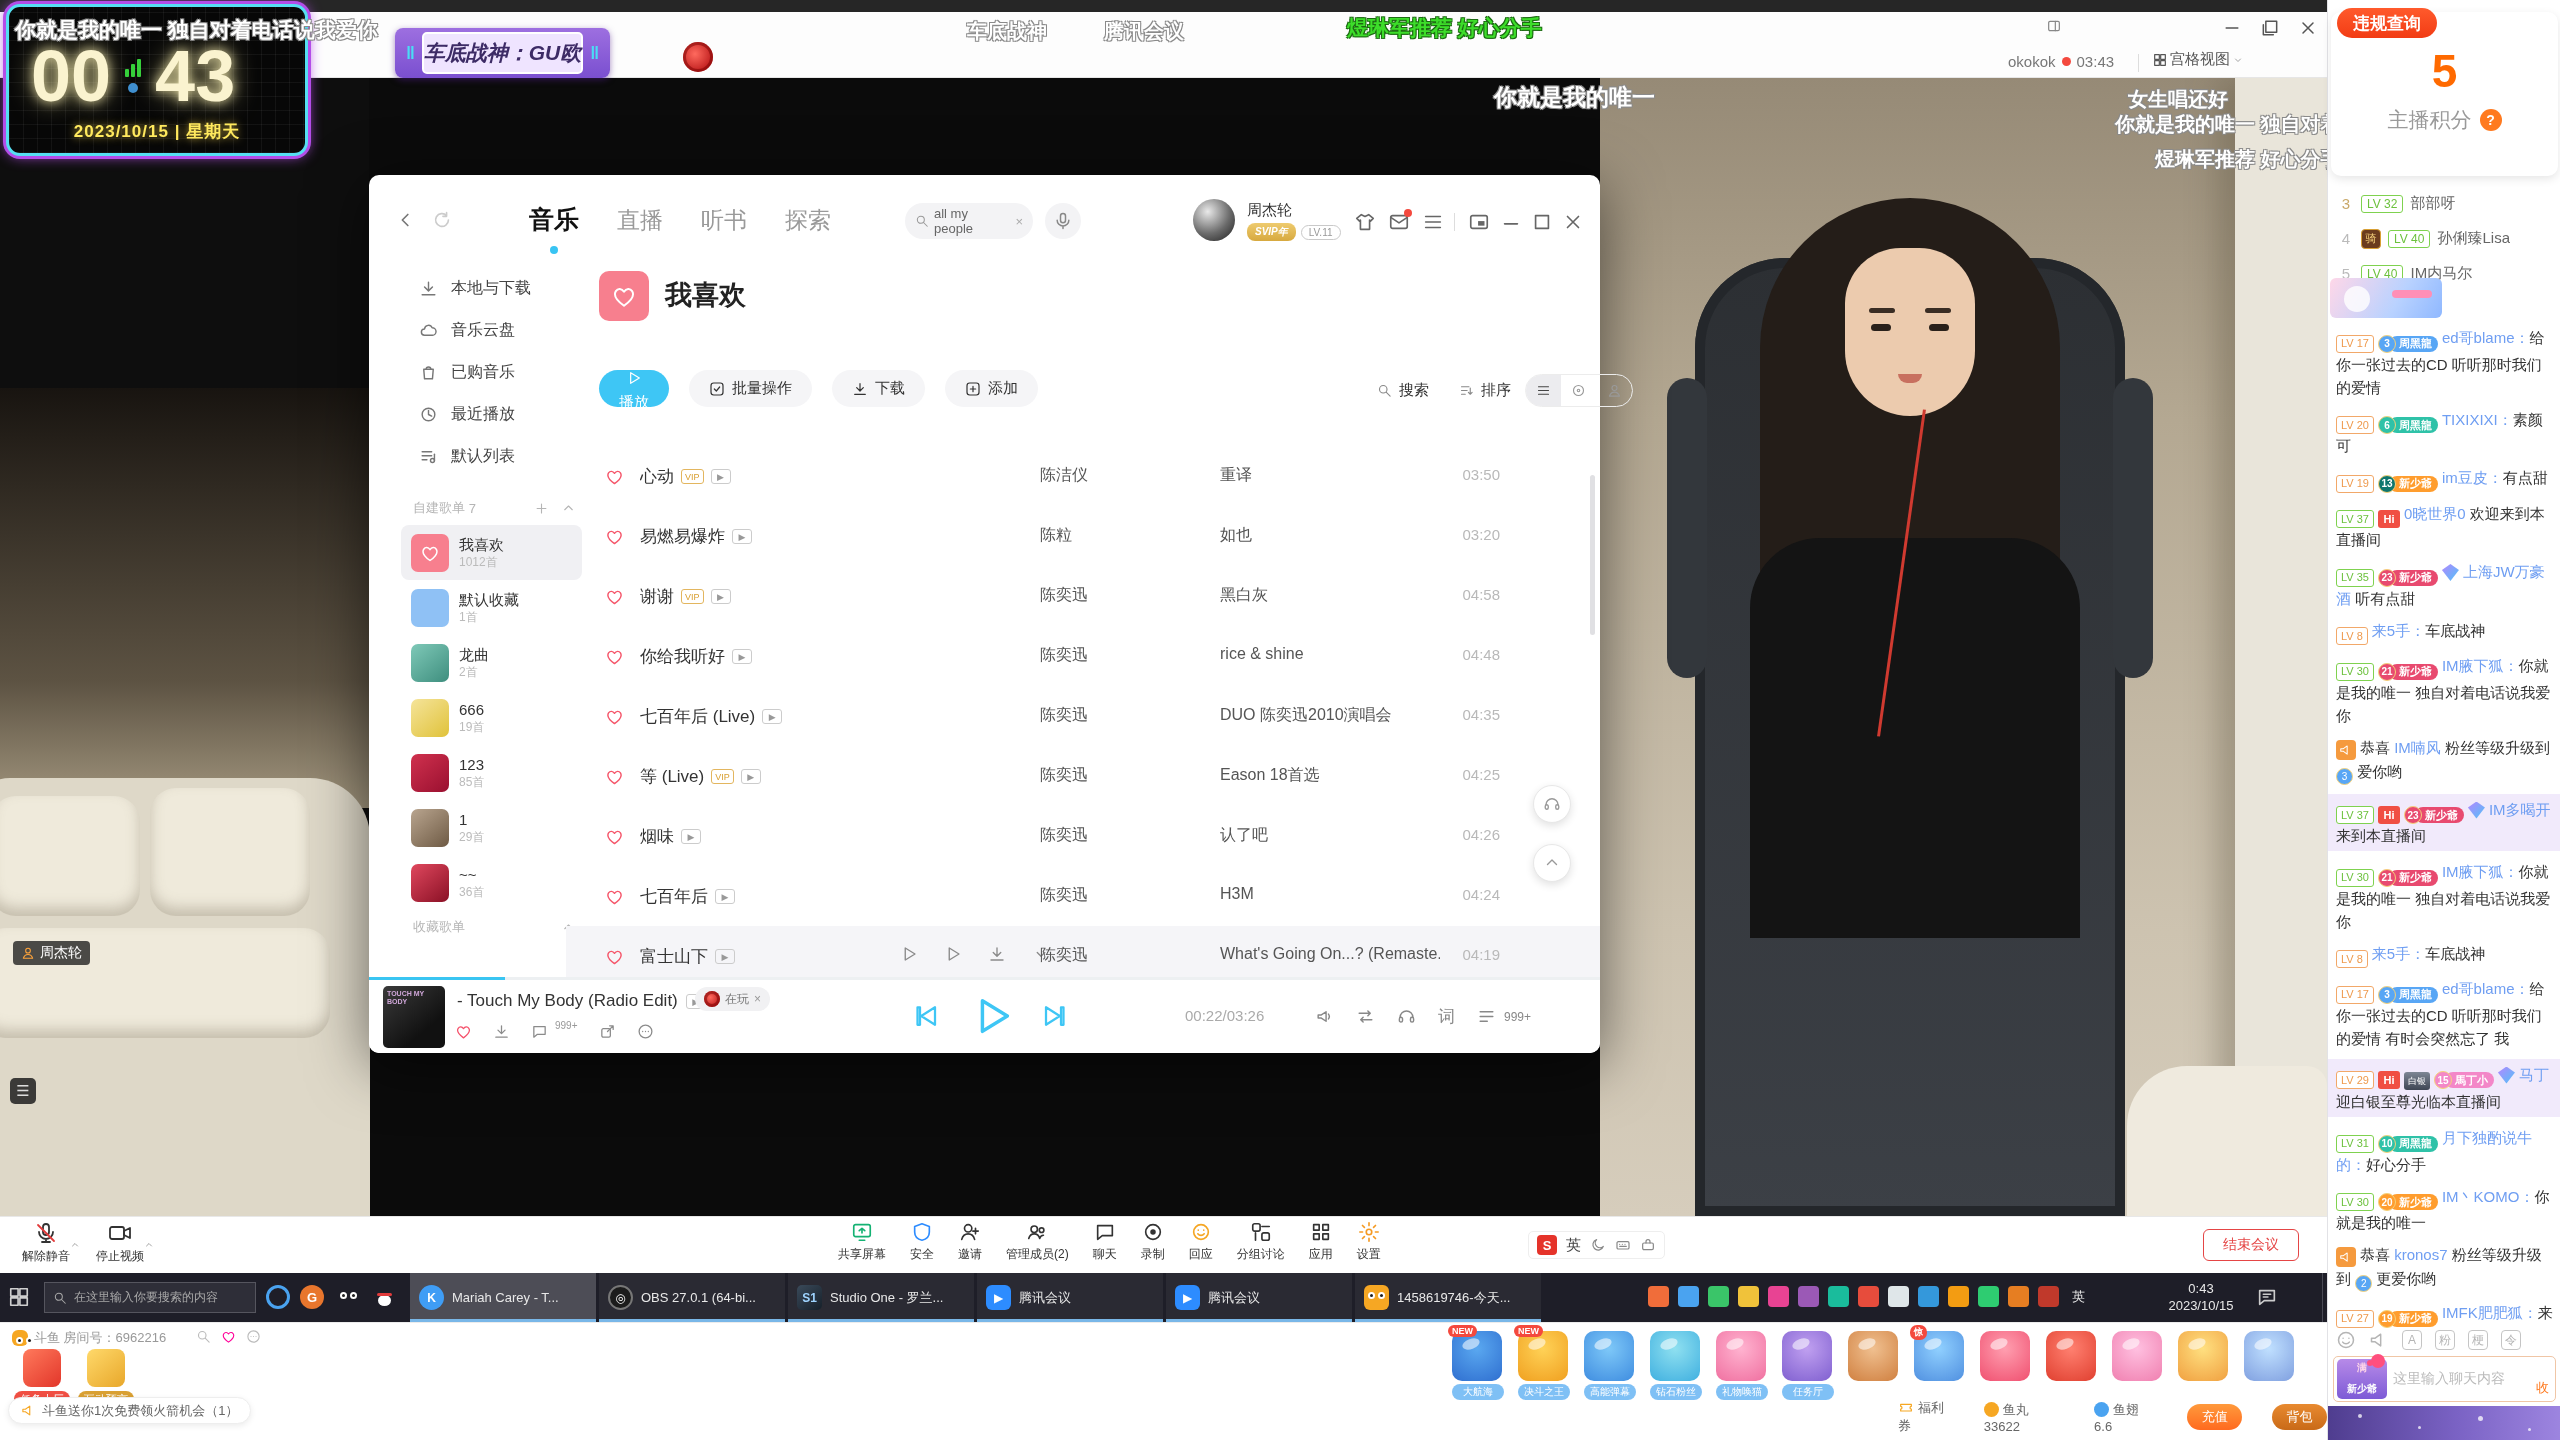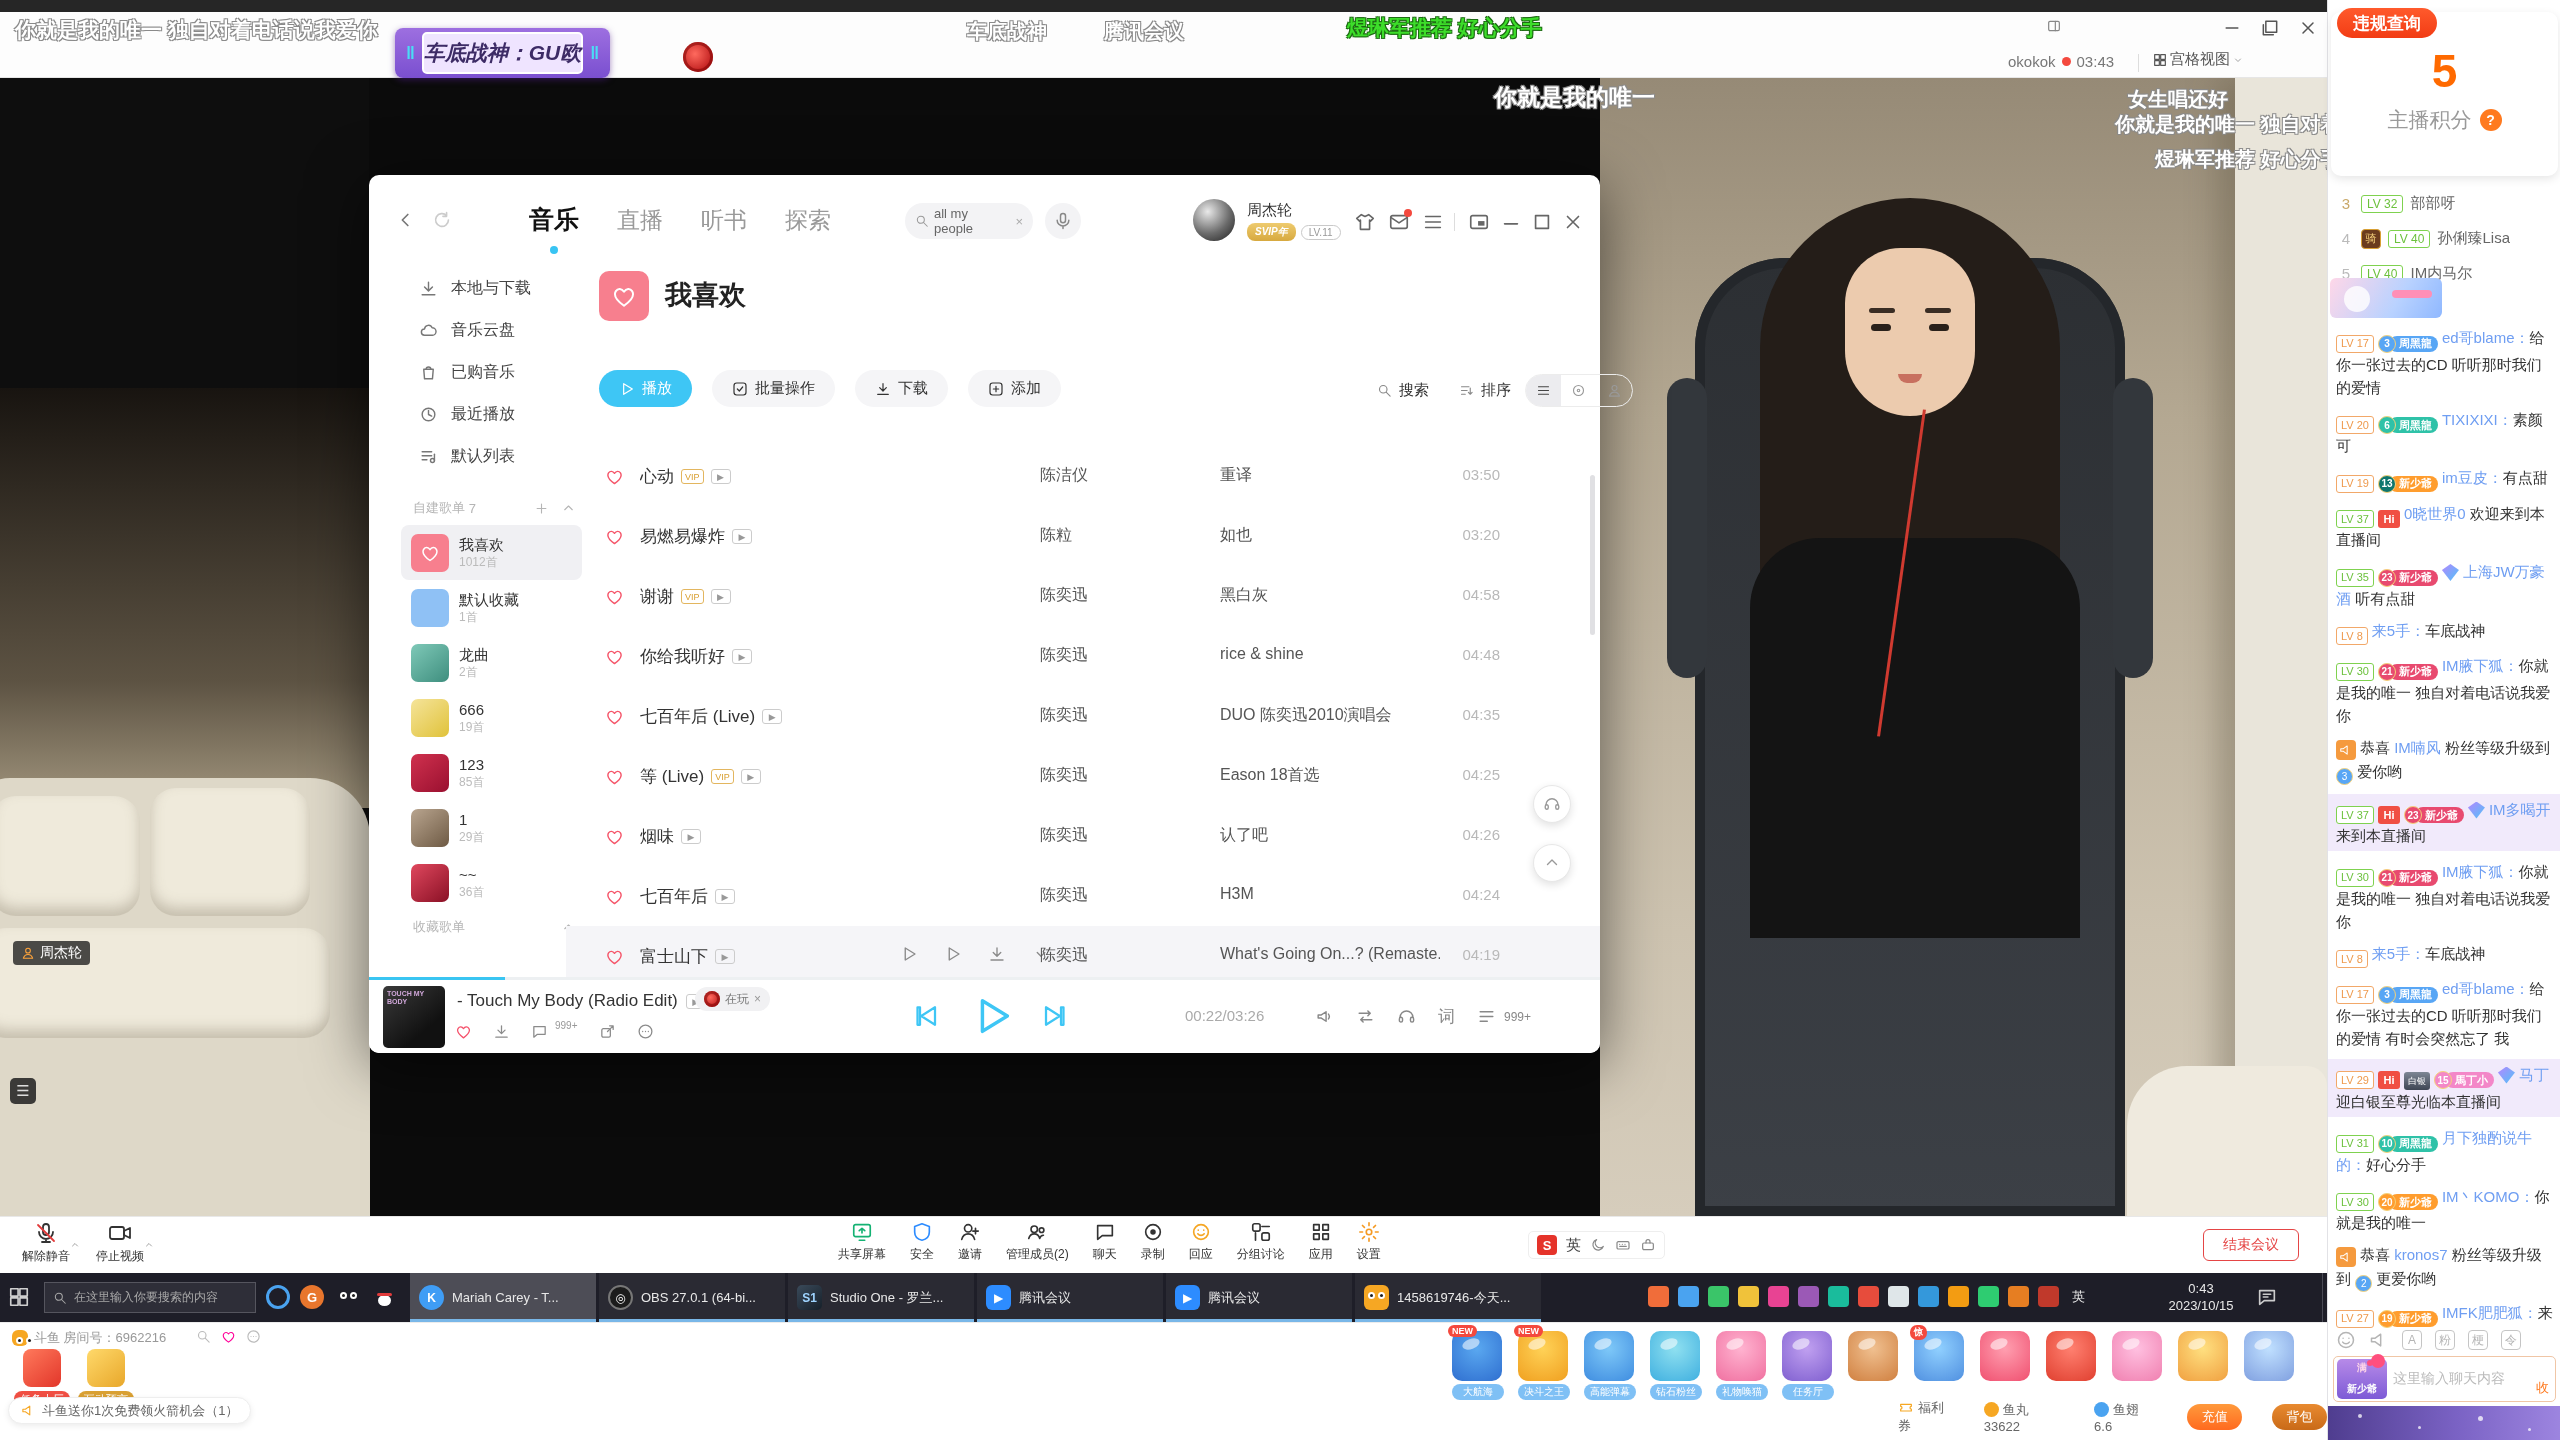--- a/index.html
+++ b/index.html
@@ -93,21 +93,21 @@
   .pl-item.act{background:#f0f0f3;}
   .pl-cover{width:38px;height:38px;border-radius:7px;flex:none;display:flex;align-items:center;justify-content:center;color:#fff;}
   .pl-name{font-size:15px;color:#333;line-height:19px;}
   .pl-cnt{font-size:12px;color:#bbb;}
 
   .pl-title{position:absolute;left:296px;top:102px;font-size:27px;font-weight:bold;color:#222;}
   .pl-heart{position:absolute;left:230px;top:96px;width:50px;height:50px;border-radius:10px;background:#f77f8e;color:#fff;padding:12px;}
   .btnrow{position:absolute;left:230px;top:195px;display:flex;gap:20px;}
   .mbtn{height:37px;border-radius:19px;display:flex;align-items:center;gap:7px;padding:0 20px;font-size:15px;background:#f5f5f7;color:#333;cursor:pointer;}
   .mbtn .ico{width:16px;height:16px;}
-  .mbtn.primary{background:#3ec6f5;color:#fff;}
+  .mbtn.primary{background:#3ec6f5;color:#fff;flex-direction:column;}
   .toolrow{position:absolute;left:1000px;top:197px;display:flex;gap:14px;}
   .viewtoggle{position:absolute;left:1156px;top:199px;width:108px;height:33px;border:1px solid #ececec;border-radius:17px;display:flex;overflow:hidden;}
   .viewtoggle div{flex:1;display:flex;align-items:center;justify-content:center;color:#999;font-size:13px;}
   .viewtoggle div.on{background:#ececef;color:#444;}
   .viewtoggle .ico{width:15px;height:15px;}
 
   .songs{position:absolute;left:197px;top:271px;width:1034px;height:532px;overflow:hidden;}
   .song{position:relative;height:60px;}
   .song.hov{background:#f5f5f8;}
   .s-title{position:absolute;left:74px;top:19px;font-size:17px;color:#333;max-width:300px;white-space:nowrap;overflow:hidden;display:flex;gap:7px;align-items:center;}
@@ -336,20 +336,39 @@
           <svg viewBox="0 0 24 24" class="f">
             <circle cx="12" cy="8" r="4"></circle>
             <path d="M4 21c1.5-4.5 4.5-6.5 8-6.5s6.5 2 8 6.5z"></path>
           </svg>
         </span>
       <span>周杰轮</span>
     </div>
     <div class="listchip">☰</div>
   </div>
 
+  <div class="abs clock">
+    <div class="digits">
+      <span>00</span>
+      <span class="mid">
+        <span class="bars">
+            <i style="height:8px"></i>
+            <i style="height:13px"></i>
+            <i style="height:18px"></i>
+          </span>
+        <span style="width:10px;height:10px;border-radius:50%;background:#3f8fd0;"></span>
+      </span>
+      <span>43</span>
+    </div>
+    <div class="date">
+      <span>2023/10/15</span>
+      <span>|</span>
+      <span>星期天</span>
+    </div>
+  </div>
   <div class="abs danmaku" style="left:15px;top:16px;font-size:21px;z-index:55;">你就是我的唯一 独自对着电话说我爱你</div>
 
   <div class="abs week-badge">
     <div class="pp">‖</div>
     <div class="mid2">车底战神：GU欧</div>
     <div class="pp">‖</div>
   </div>
 
   <div class="abs music">
     <div class="m-head">

